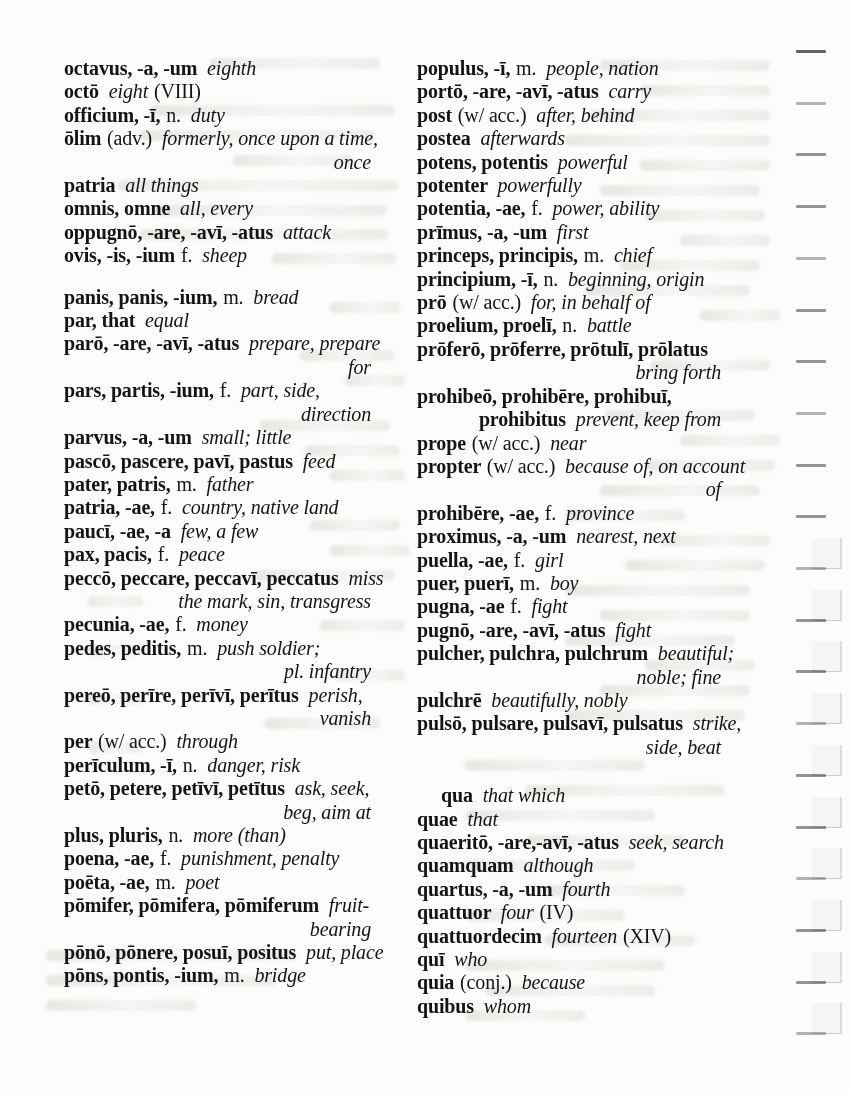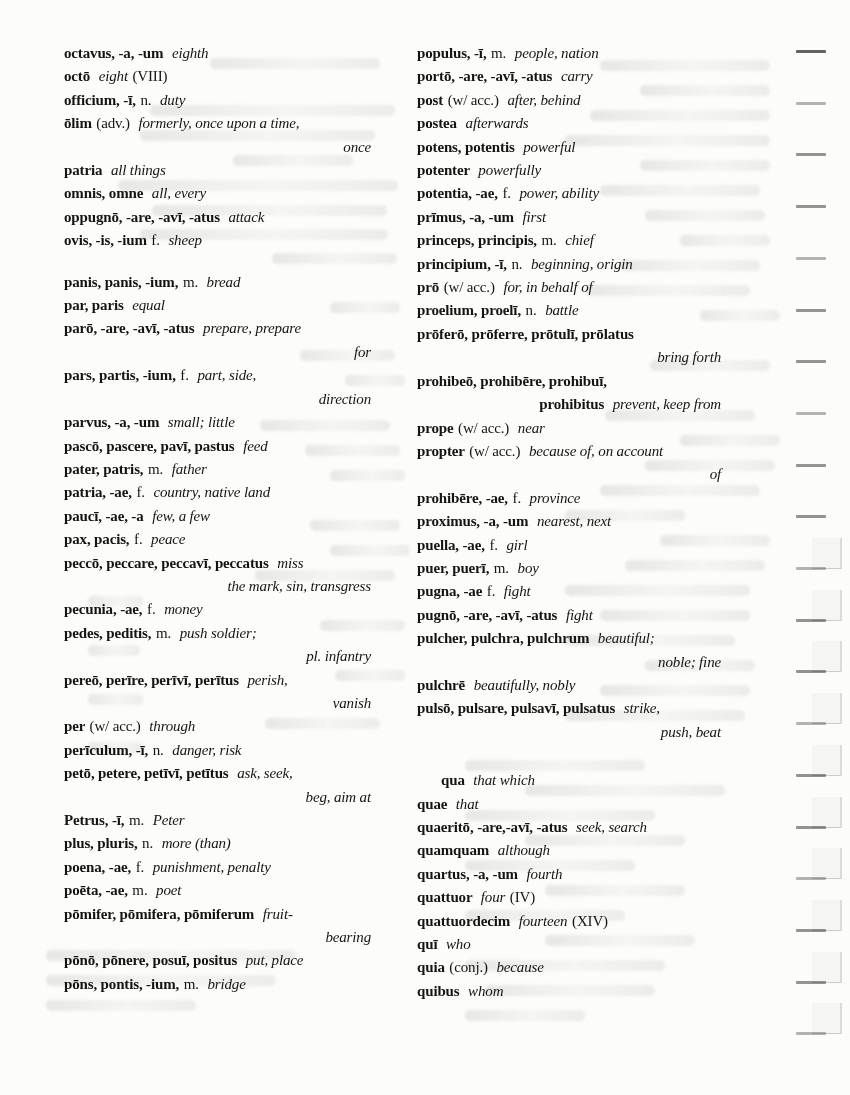--- a/index.html
+++ b/index.html
@@ -5,22 +5,22 @@
   html,body { margin:0; padding:0; background:#ffffff; }
   .page {
     position:relative;
     width:850px; height:1095px;
     background:#fcfcfa;
     overflow:hidden;
     font-family:"Liberation Serif", serif;
     color:#141414;
   }
   .col {
-    position:absolute; top:42px;
-    font-size:15px; line-height:23.4px;
+    position:absolute; top:57px;
+    font-size:20px; line-height:23.4px;
     letter-spacing:-0.15px;
   }
   .col-left  { left:64px;  width:353px; }
   .col-right { left:417px; width:340px; }
   .entry { margin:0; }
   .entry.gap-sm { margin-top:18px; }
   .entry.gap-lg { margin-top:25px;margin-left:24px; }
   .line { white-space:nowrap; }
   .line.cont { text-align:right; }
   .col-left  .line.cont { padding-right:46px; }
@@ -141,21 +141,21 @@
       <div class="entry">
         <div class="line"><span class="seg-b">oppugnō, -are, -avī, -atus </span><span class="seg-i">attack</span></div>
       </div>
       <div class="entry">
         <div class="line"><span class="seg-b">ovis, -is, -ium </span><span class="seg-r">f. </span><span class="seg-i">sheep</span></div>
       </div>
       <div class="entry gap-sm">
         <div class="line"><span class="seg-b">panis, panis, -ium, </span><span class="seg-r">m. </span><span class="seg-i">bread</span></div>
       </div>
       <div class="entry">
-        <div class="line"><span class="seg-b">par, paris </span><span class="seg-i">equal</span></div>
+        <div class="line"><span class="seg-b">par, that </span><span class="seg-i">equal</span></div>
       </div>
       <div class="entry">
         <div class="line"><span class="seg-b">parō, -are, -avī, -atus </span><span class="seg-i">prepare, prepare</span></div>
         <div class="line cont"><span class="seg-i">for</span></div>
       </div>
       <div class="entry">
         <div class="line"><span class="seg-b">pars, partis, -ium, </span><span class="seg-r">f. </span><span class="seg-i">part, side,</span></div>
         <div class="line cont"><span class="seg-i">direction</span></div>
       </div>
       <div class="entry">
@@ -195,23 +195,20 @@
         <div class="line"><span class="seg-b">per </span><span class="seg-r">(w/ acc.) </span><span class="seg-i">through</span></div>
       </div>
       <div class="entry">
         <div class="line"><span class="seg-b">perīculum, -ī, </span><span class="seg-r">n. </span><span class="seg-i">danger, risk</span></div>
       </div>
       <div class="entry">
         <div class="line"><span class="seg-b">petō, petere, petīvī, petītus </span><span class="seg-i">ask, seek,</span></div>
         <div class="line cont"><span class="seg-i">beg, aim at</span></div>
       </div>
       <div class="entry">
-        <div class="line"><span class="seg-b">Petrus, -ī, </span><span class="seg-r">m. </span><span class="seg-i">Peter</span></div>
-      </div>
-      <div class="entry">
         <div class="line"><span class="seg-b">plus, pluris, </span><span class="seg-r">n. </span><span class="seg-i">more (than)</span></div>
       </div>
       <div class="entry">
         <div class="line"><span class="seg-b">poena, -ae, </span><span class="seg-r">f. </span><span class="seg-i">punishment, penalty</span></div>
       </div>
       <div class="entry">
         <div class="line"><span class="seg-b">poēta, -ae, </span><span class="seg-r">m. </span><span class="seg-i">poet</span></div>
       </div>
       <div class="entry">
         <div class="line"><span class="seg-b">pōmifer, pōmifera, pōmiferum </span><span class="seg-i">fruit-</span></div>
@@ -296,21 +293,21 @@
       </div>
       <div class="entry">
         <div class="line"><span class="seg-b">pulcher, pulchra, pulchrum </span><span class="seg-i">beautiful;</span></div>
         <div class="line cont"><span class="seg-i">noble; fine</span></div>
       </div>
       <div class="entry">
         <div class="line"><span class="seg-b">pulchrē </span><span class="seg-i">beautifully, nobly</span></div>
       </div>
       <div class="entry">
         <div class="line"><span class="seg-b">pulsō, pulsare, pulsavī, pulsatus </span><span class="seg-i">strike,</span></div>
-        <div class="line cont"><span class="seg-i">push, beat</span></div>
+        <div class="line cont"><span class="seg-i">side, beat</span></div>
       </div>
       <div class="entry gap-lg">
         <div class="line"><span class="seg-b">qua </span><span class="seg-i">that which</span></div>
       </div>
       <div class="entry">
         <div class="line"><span class="seg-b">quae </span><span class="seg-i">that</span></div>
       </div>
       <div class="entry">
         <div class="line"><span class="seg-b">quaeritō, -are,-avī, -atus </span><span class="seg-i">seek, search</span></div>
       </div>

